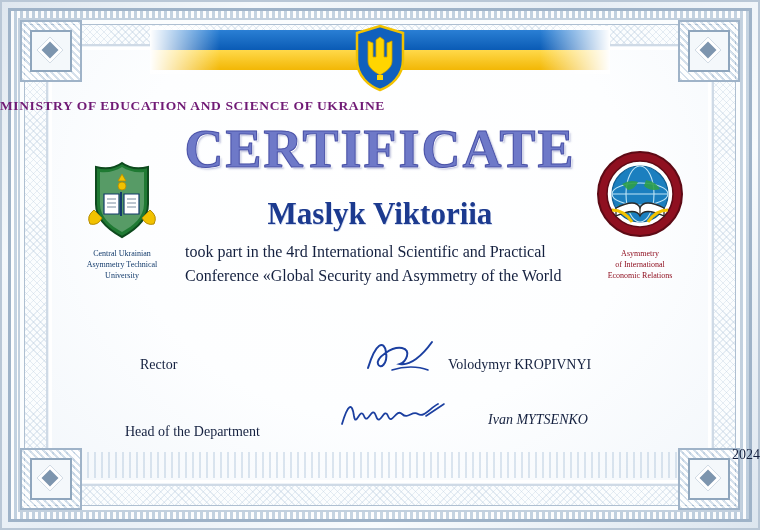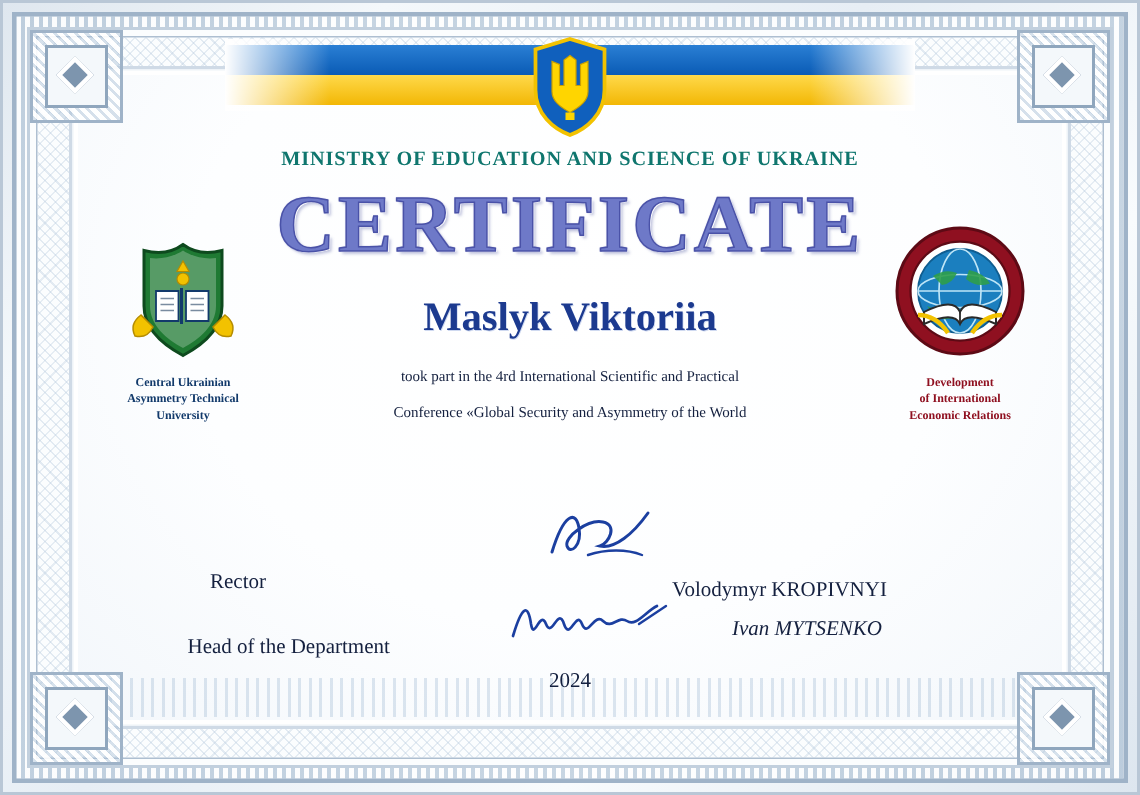--- a/index.html
+++ b/index.html
@@ -156,38 +156,37 @@
   .emblem-right {
     position: absolute;
     right: 56px;
     top: 150px;
     width: 128px;
     text-align: center;
   }
   .emblem-caption {
     font-family: "Liberation Serif", serif;
     font-size: 8px;
-    font-weight: bold;
+    font-weight: normal;
     color: #123a6b;
     line-height: 1.35;
     margin-top: 3px;
   }
   .emblem-caption.red { color: #8f1020; }
 
   
   .ministry {
     position: absolute;
     left: 0; right: 0;
     top: 98px;
-    text-align: center;
     font-family: "Liberation Serif", serif;
     font-weight: bold;
     font-size: 13.5px;
     letter-spacing: 0.6px;
-    color: #0f766e;
+    color: #701a75;
   }
   .cert-title {
     position: absolute;
     left: 0; right: 0;
     top: 118px;
     text-align: center;
     font-family: "Liberation Serif", serif;
     font-weight: bold;
     font-size: 54px;
     letter-spacing: 2px;
@@ -198,60 +197,60 @@
       0 0 1px #3a3f8f;
     -webkit-text-stroke: 1px #4a52a8;
   }
   .recipient {
     position: absolute;
     left: 0; right: 0;
     top: 196px;
     text-align: center;
     font-family: "Liberation Serif", serif;
     font-weight: bold;
-    font-size: 27px;
+    font-size: 31px;
     color: #1c3a8f;
     text-shadow: 0.5px 0.5px 0 #cfd9f0;
   }
   .body-text {
     position: absolute;
     left: 185px;
     right: 185px;
     top: 240px;
-    text-align: center;
-    font-family: "Liberation Serif", serif;
-    font-size: 10px;
+    text-align: left;
+    font-family: "Liberation Serif", serif;
+    font-size: 16px;
     line-height: 24px;
     color: #14203f;
   }
 
   
   .sig-row {
     position: absolute;
     font-family: "Liberation Serif", serif;
     font-size: 14px;
     color: #14203f;
   }
-  .sig-rector-label   { left: 140px; top: 357px; margin-top: 24px; }
-  .sig-rector-name    { left: 448px; top: 357px; margin-top: 29px; }
+  .sig-rector-label   { left: 140px; top: 357px; }
+  .sig-rector-name    { left: 448px; top: 357px; }
   .sig-head-label     { left: 125px; top: 424px; }
   .sig-head-name      { left: 488px; top: 412px; font-style: italic; }
 
   .signature-mark {
     position: absolute;
     pointer-events: none;
   }
   .sig-mark-1 { left: 362px; top: 336px; }
   .sig-mark-2 { left: 338px; top: 394px; }
 
   .year {
     position: absolute;
     left: 0; right: 0;
     top: 447px;
-    text-align: center;
+    text-align: right;
     font-family: "Liberation Serif", serif;
     font-size: 14px;
     color: #14203f;
   }
 
   
   .bottom-strip {
     position: absolute;
     left: 52px;
     right: 52px;
@@ -326,21 +325,21 @@
       <path d="M20 44 h56" stroke="#bfe6f7" stroke-width="1.1"></path>
       <path d="M30 34 q8 -5 16 -2 q-3 7 -10 8 z" fill="#2f9e4a" opacity="0.9"></path>
       <path d="M54 30 q10 2 14 9 q-9 3 -16 -3 z" fill="#2f9e4a" opacity="0.9"></path>
       <path d="M26 54 q12 6 24 2 q-6 9 -18 6 z" fill="#2f9e4a" opacity="0.9"></path>
       <path d="M24 58 q20 -10 24 0 q4 -10 24 0 v8 q-20 -9 -24 0 q-4 -9 -24 0 z" fill="#ffffff" stroke="#2a2a2a" stroke-width="1.3"></path>
       <path d="M48 58 v8" stroke="#2a2a2a" stroke-width="1.2"></path>
       <path d="M56 72 q8 -12 20 -12" stroke="#f2c200" stroke-width="3" fill="none"></path>
       <path d="M40 72 q-8 -12 -20 -12" stroke="#f2c200" stroke-width="3" fill="none"></path>
     </svg>
     <div class="emblem-caption red">
-      <div>Development</div>
+      <div>Asymmetry</div>
       <div>of International</div>
       <div>Economic Relations</div>
     </div>
   </div>
 
   <div class="ministry">MINISTRY OF EDUCATION AND SCIENCE OF UKRAINE</div>
   <div class="cert-title">CERTIFICATE</div>
   <div class="recipient">Maslyk Viktoriia</div>
 
   <div class="body-text">

